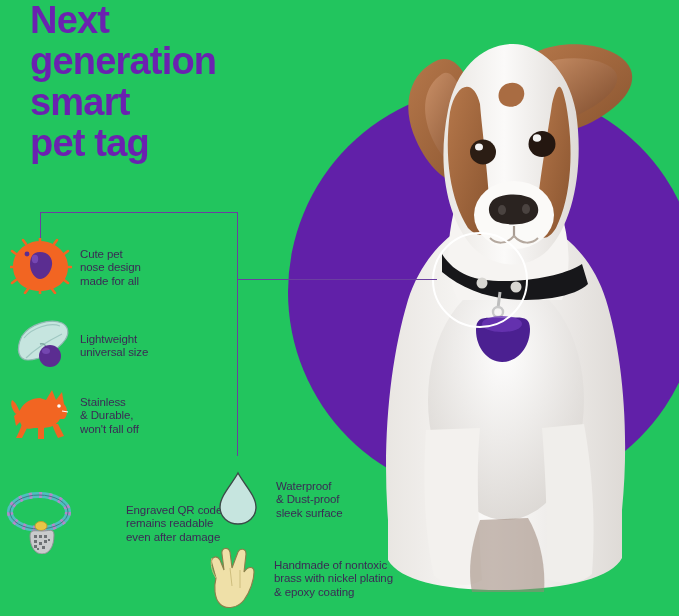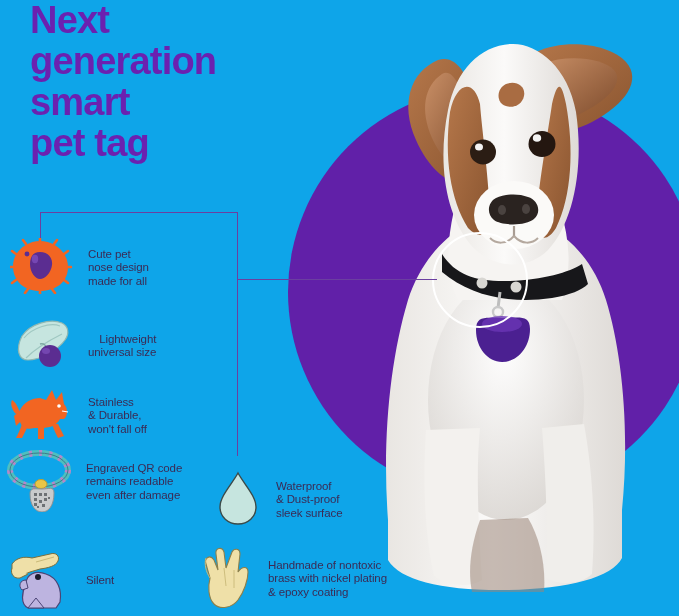--- a/index.html
+++ b/index.html
@@ -4,21 +4,21 @@
 <style>
   html, body {
     margin: 0;
     padding: 0;
     background: #ffffff;
   }
   #infographic {
     position: relative;
     width: 679px;
     height: 616px;
-    background: #0ea5e9;
+    background: #22c55e;
     overflow: hidden;
     font-family: "Liberation Sans", sans-serif;
   }
 
   
   .hero-circle {
     position: absolute;
     left: 288px;
     top: 86px;
     width: 412px;
@@ -90,29 +90,29 @@
     color: #3B2B55;
     font-size: 11.5px;
     line-height: 13.5px;
     font-weight: 500;
     white-space: pre-line;
     letter-spacing: -0.1px;
   }
 
   
   .f1 { left: 10px; top: 238px; }
-  .f2 { left: 10px; top: 316px; text-align: right; }
+  .f2 { left: 10px; top: 316px; }
   .f3 { left: 10px; top: 386px; }
-  .f4 { left: 6px;  top: 448px; }
+  .f4 { left: 6px;  top: 490px; gap: 40px; }
   .f5 { left: 6px;  top: 546px; }
   
   .f6 { left: 214px; top: 470px; }
-  .f7 { left: 202px; top: 542px; }
-
-  .f1 .f-text, .f2 .f-text, .f3 .f-text { margin-left: 16px; }
+  .f7 { left: 208px; top: 542px; }
+
+  .f1 .f-text, .f2 .f-text, .f3 .f-text { margin-left: 8px; }
   .f4 .f-text, .f5 .f-text { margin-left: 10px; }
   .f6 .f-text { margin-left: 14px; }
   .f7 .f-text { margin-left: 10px; }
 </style>
 </head>
 <body>
 
 <div id="infographic">
 
   <div class="hero-circle"></div>
@@ -281,34 +281,20 @@
           <rect x="42" y="49" width="2" height="2"></rect>
             <rect x="31" y="58" width="2" height="2"></rect>
         </g>
       </svg>
     </span>
     <span class="f-text">Engraved QR code
 remains readable
 even after damage</span>
   </div>
 
-  <div class="feature f5">
-    <span class="icon-wrap">
-      <svg width="70" height="66" viewBox="0 0 70 66">
-        <path d="M6 18 C10 12 18 10 26 12 L44 8 C50 6 54 10 52 15 C50 20 42 22 34 23 L24 26 C16 30 8 28 6 22 Z" fill="#EFE0A8" stroke="#7A6F3E" stroke-width="1"></path>
-        <path d="M6 22 C4 28 8 33 14 32 L22 28" fill="#EFE0A8" stroke="#7A6F3E" stroke-width="1"></path>
-        <path d="M30 16 L48 11" stroke="#C9B978" stroke-width="1" fill="none"></path>
-        <path d="M20 38 C20 28 30 24 40 28 C52 32 56 44 54 56 L50 62 L22 62 C14 58 16 46 20 38 Z" fill="#BDB4E0" stroke="#4B4475" stroke-width="1.2"></path>
-        <path d="M22 62 L30 52 L38 62 Z" fill="#BDB4E0" stroke="#4B4475" stroke-width="1"></path>
-        <path d="M20 34 C14 34 12 40 16 44 L22 42 Z" fill="#BDB4E0" stroke="#4B4475" stroke-width="1"></path>
-        <circle cx="32" cy="31" r="3" fill="#1b1a2b"></circle>
-      </svg>
-    </span>
-    <span class="f-text">Silent</span>
-  </div>
 
   <div class="feature f6">
     <span class="icon-wrap">
       <svg width="48" height="56" viewBox="0 0 48 56">
         <path d="M24 3 C30 14 42 26 42 37 C42 47 34 54 24 54 C14 54 6 47 6 37 C6 26 18 14 24 3 Z" fill="#C6E5DF" stroke="#3C4A48" stroke-width="1.4"></path>
       </svg>
     </span>
     <span class="f-text">Waterproof
 &amp; Dust-proof
 sleek surface</span>

